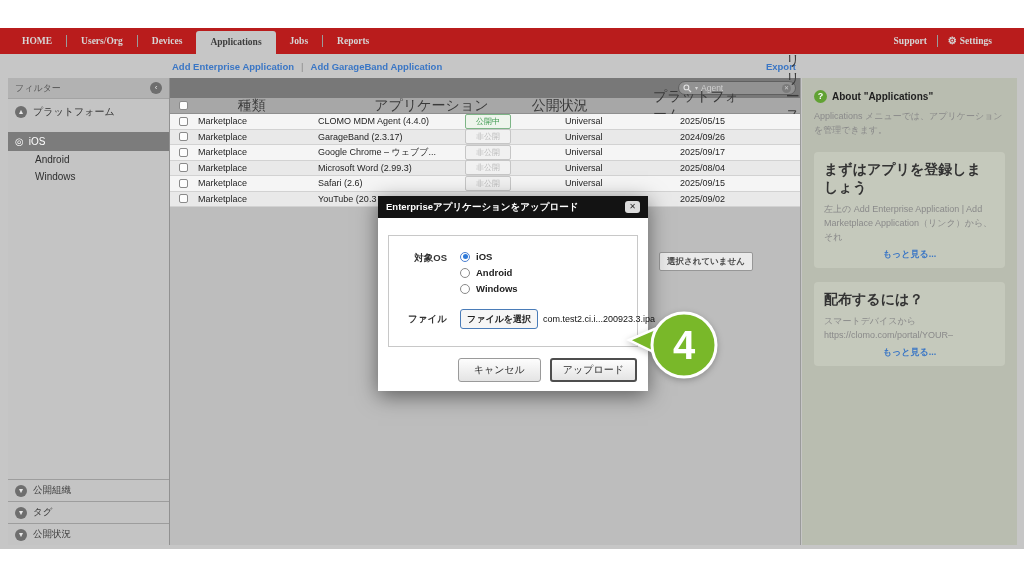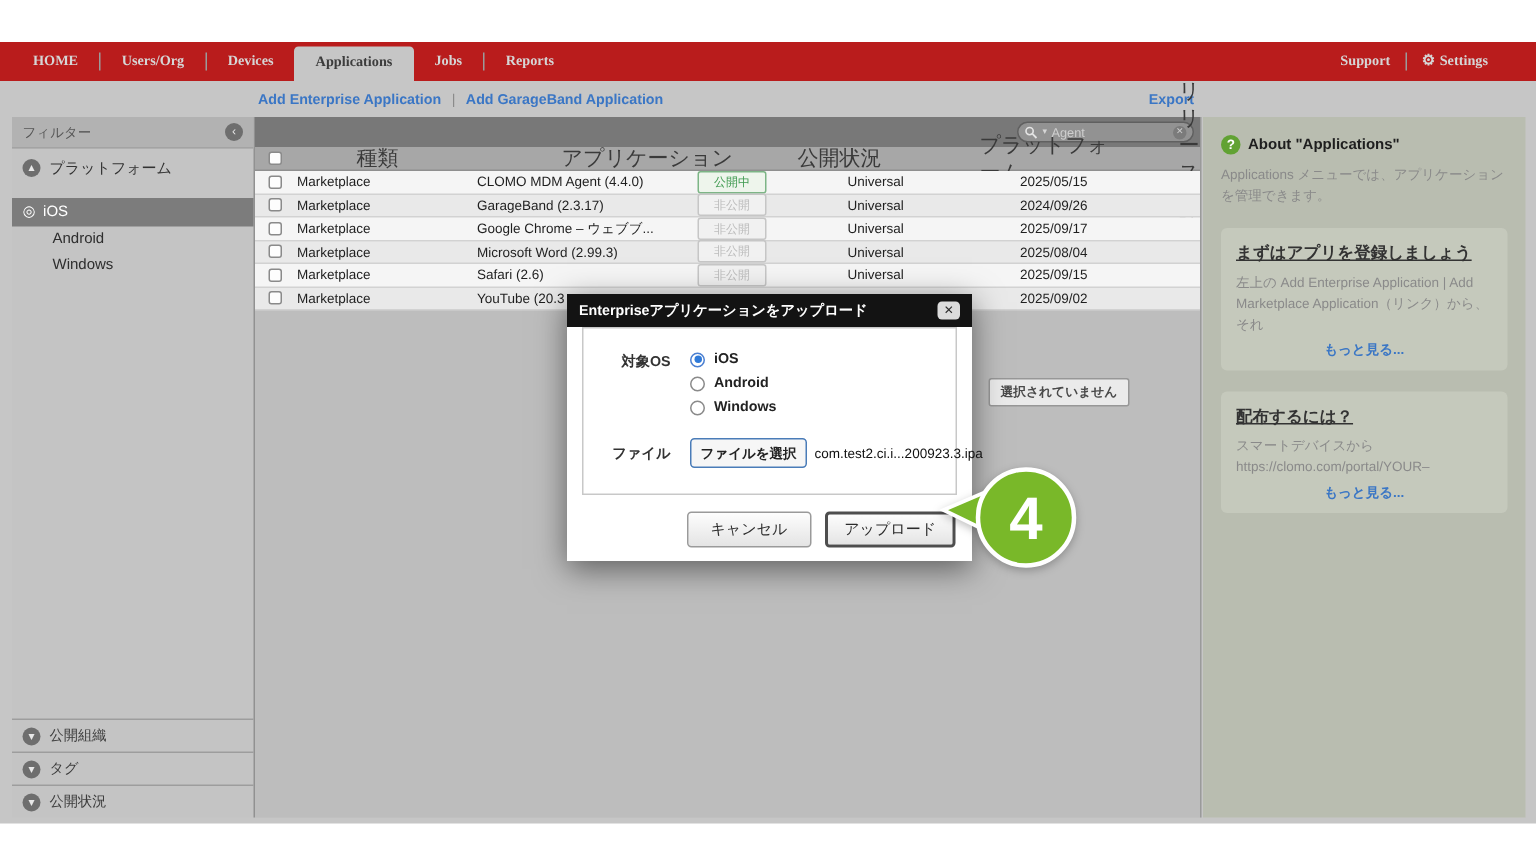--- a/index.html
+++ b/index.html
@@ -78,37 +78,37 @@
 
   
   .help { position:absolute; left:802px; top:50px; width:215px; height:467px; background:#b9bdb0;
           padding:12px 12px; }
   .help-title { display:flex; align-items:center; gap:5px; margin-bottom:7px; }
   .qmark { width:13px; height:13px; border-radius:50%; background:#61a233; color:#fff;
            font-size:9px; font-weight:bold; line-height:13px; text-align:center; }
   .help-title b { font-size:10px; color:#1e1e1e; }
   .help-intro { font-size:9px; color:#8a8a8a; line-height:1.55; }
   .help-card { background:#c5c9bc; border-radius:4px; padding:9px 10px 7px; margin-top:14px; }
-  .help-card h4 { font-size:11px; color:#333; margin-bottom:6px;text-decoration:underline; }
+  .help-card h4 { font-size:14px; color:#333; margin-bottom:6px; }
   .help-card p { font-size:9px; color:#8a8a8a; line-height:1.55; white-space:pre-line; }
   .more-link { display:block; text-align:center; font-size:9px; margin-top:3px; font-weight:bold; }
 
   
   .no-file-tip { position:absolute; left:659px; top:252px; background:#eaeaea;
                  border:1px solid #979797; border-radius:2px; padding:2.5px 7px; font-size:8.5px;
                  color:#4a4a4a; z-index:6;font-weight:bold; }
 
   
   .modal { position:absolute; left:378px; top:196px; width:270px; background:#fff; z-index:10;
            box-shadow:0 5px 20px rgba(0,0,0,.5); }
   .modal-title { height:22px; background:#131313; color:#fff; display:flex; align-items:center;
                  padding:0 8px; font-size:9.5px; font-weight:bold; }
   .modal-close { margin-left:auto; width:15px; height:12px; background:#dcdcdc; border-radius:3px;
                  color:#2b2b2b; font-size:8px; line-height:12px; text-align:center; }
-  .modal-body { padding:0 10px 9px; }
+  .modal-body { padding:17px 10px 9px; }
   .form-panel { border:1px solid #c8c8c8; padding:15px 12px 17px; }
   .form-row { display:flex; font-size:9.5px; color:#222; }
   .form-label { width:46px; text-align:right; margin-right:13px; font-weight:bold; color:#333;
                 flex:0 0 auto; padding-top:1px; }
   .radio-group { display:flex; flex-direction:column; gap:5px; }
   .radio-opt { display:flex; align-items:center; gap:6px; font-weight:bold; color:#222; }
   .radio { width:10px; height:10px; border-radius:50%; border:1px solid #8a8a8a; background:#fff;
            position:relative; flex:0 0 auto; }
   .radio.checked { border-color:#4a7fd1; background:#fff; }
   .radio.checked::after { content:""; position:absolute; left:1.5px; top:1.5px; width:5px;

